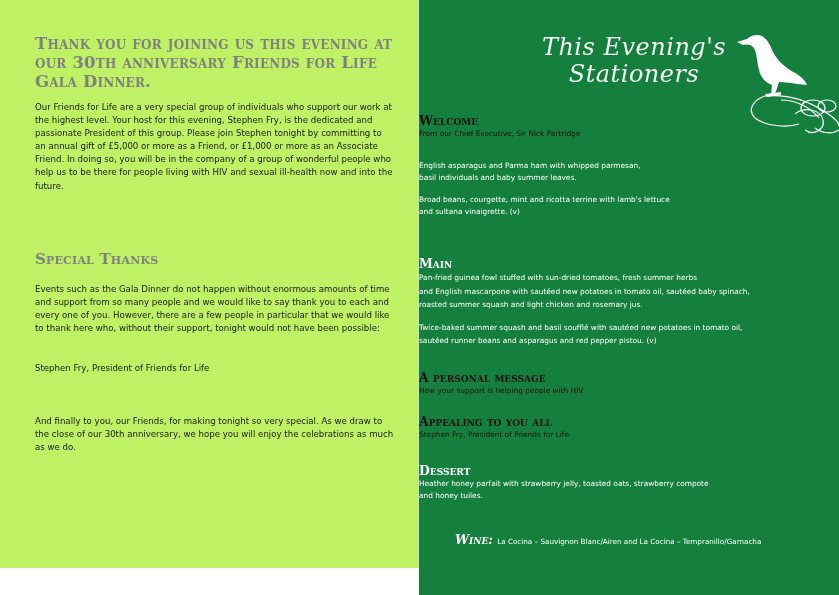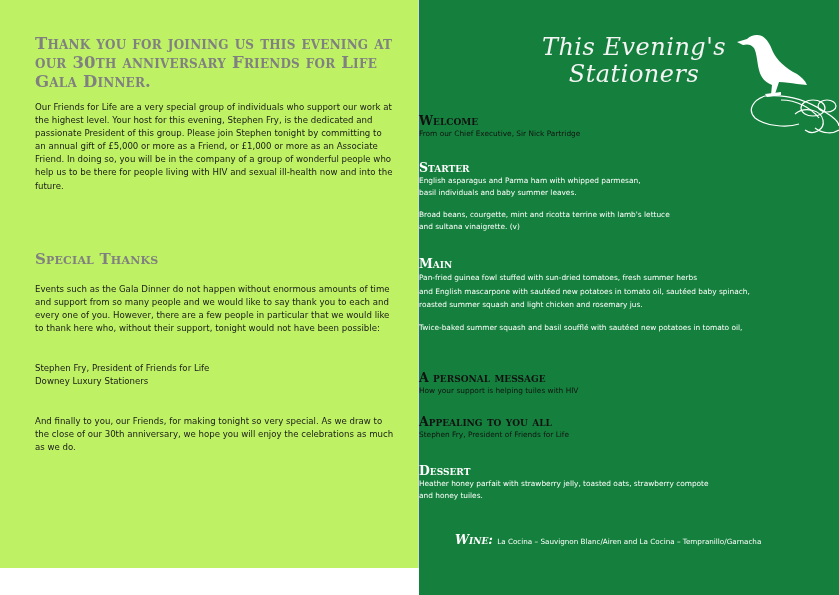--- a/index.html
+++ b/index.html
@@ -96,21 +96,20 @@
 <body>
 
 <div class="left">
   <h1 class="sc-heading intro-heading">Thank you for joining us this evening at our 30th anniversary Friends for Life Gala Dinner.</h1>
   <p class="body-text intro-body">Our Friends for Life are a very special group of individuals who support our work at the highest level. Your host for this evening, Stephen Fry, is the dedicated and passionate President of this group. Please join Stephen tonight by committing to an annual gift of £5,000 or more as a Friend, or £1,000 or more as an Associate Friend. In doing so, you will be in the company of a group of wonderful people who help us to be there for people living with HIV and sexual ill-health now and into the future.</p>
 
   <h2 class="sc-heading thanks-heading">Special Thanks</h2>
   <p class="body-text thanks-body">Events such as the Gala Dinner do not happen without enormous amounts of time and support from so many people and we would like to say thank you to each and every one of you. However, there are a few people in particular that we would like to thank here who, without their support, tonight would not have been possible:</p>
   <div class="body-text thanks-list">
     <div>Stephen Fry, President of Friends for Life</div>
-    <div>Downey Luxury Stationers</div>
   </div>
   <p class="body-text thanks-closing">And finally to you, our Friends, for making tonight so very special. As we draw to the close of our 30th anniversary, we hope you will enjoy the celebrations as much as we do.</p>
 </div>
 
 <div class="right">
   <div class="prog-title">
     <div>This Evening's</div>
     <div>Stationers</div>
   </div>
 
@@ -129,40 +128,40 @@
       <path d="M80,98 C88,104 98,104 104,100"></path>
     </g>
   </svg>
 
   <div class="section" style="top:113px;">
     <h2 class="dark">Welcome</h2>
     <p class="dark">From our Chief Executive, Sir Nick Partridge</p>
   </div>
 
   <div class="section" style="top:160px;">
-    <h2 class="light">Starter</h2>
     <p class="light">English asparagus and Parma ham with whipped parmesan,</p>
     <p class="light">basil individuals and baby summer leaves.</p>
     <div class="gap"></div>
     <p class="light">Broad beans, courgette, mint and ricotta terrine with lamb's lettuce</p>
     <p class="light">and sultana vinaigrette. (v)</p>
   </div>
 
   <div class="section main-p" style="top:256px;">
     <h2 class="light">Main</h2>
     <p class="light">Pan-fried guinea fowl stuffed with sun-dried tomatoes, fresh summer herbs</p>
     <p class="light">and English mascarpone with sautéed new potatoes in tomato oil, sautéed baby spinach,</p>
     <p class="light">roasted summer squash and light chicken and rosemary jus.</p>
     <div class="gap" style="height:9px;"></div>
     <p class="light">Twice-baked summer squash and basil soufflé with sautéed new potatoes in tomato oil,</p>
+    <p class="light">sautéed runner beans and asparagus and red pepper pistou. (v)</p>
   </div>
 
   <div class="section" style="top:370px;">
     <h2 class="dark">A personal message</h2>
-    <p class="dark">How your support is helping tuiles with HIV</p>
+    <p class="dark">How your support is helping people with HIV</p>
   </div>
 
   <div class="section" style="top:414px;">
     <h2 class="dark">Appealing to you all</h2>
     <p class="dark">Stephen Fry, President of Friends for Life</p>
   </div>
 
   <div class="section" style="top:463px;">
     <h2 class="light">Dessert</h2>
     <p class="light">Heather honey parfait with strawberry jelly, toasted oats, strawberry compote</p>

